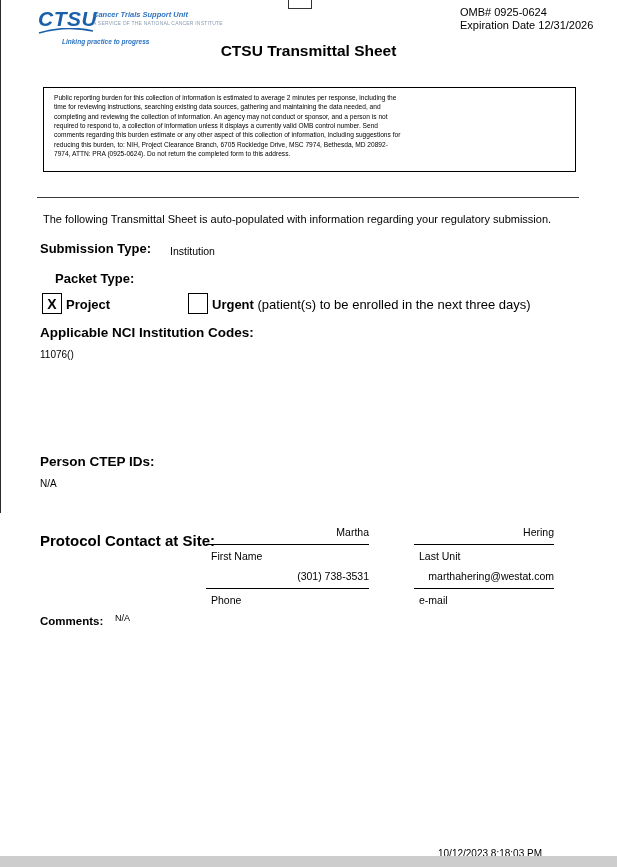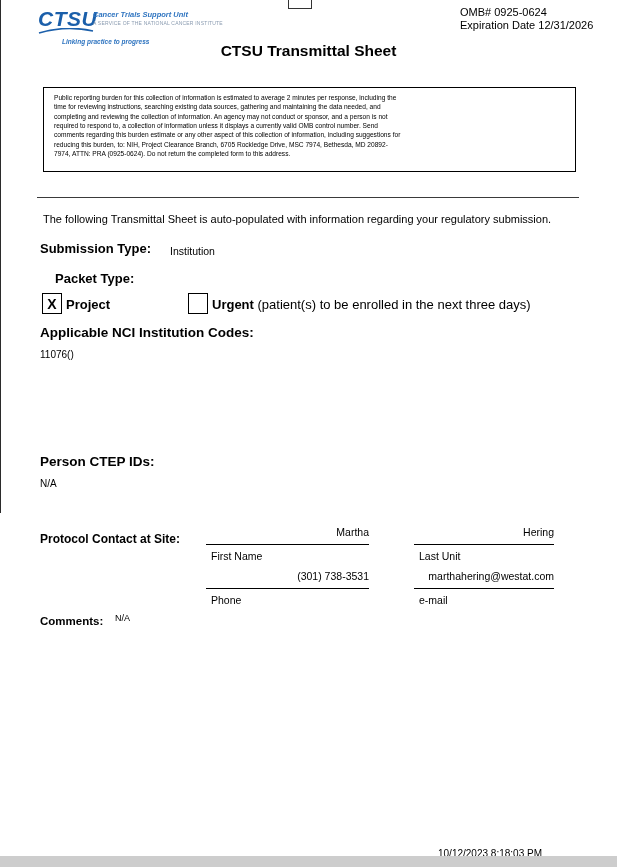--- a/index.html
+++ b/index.html
@@ -108,21 +108,21 @@
   .normal-label { position: absolute; left: 66px; top: 297px; font-weight: bold; font-size: 13px; }
   .urgent-line { position: absolute; left: 212px; top: 297px; font-size: 13px; white-space: nowrap; }
   .urgent-line .urgent-label { font-weight: bold; }
 
   .nci-codes-label { position: absolute; left: 40px; top: 325px; font-size: 13.5px; }
   .nci-codes-value { position: absolute; left: 40px; top: 349px; font-size: 10px; }
 
   .person-ctep-label { position: absolute; left: 40px; top: 454px; font-size: 13.5px; }
   .person-ctep-value { position: absolute; left: 40px; top: 478px; font-size: 10px; }
 
-  .protocol-contact-label { position: absolute; left: 40px; top: 532px; font-size: 12px; }
+  .protocol-contact-label { position: absolute; left: 40px; top: 532px; font-size: 15px; }
 
   .field {
     position: absolute;
     border-bottom: 1.2px solid #000;
     font-size: 10.5px;
     padding: 2px 0 6px 4px;
     background: transparent;
     text-align: right;
   }
   .field-first-name { left: 206px; top: 524px; width: 163px; }

